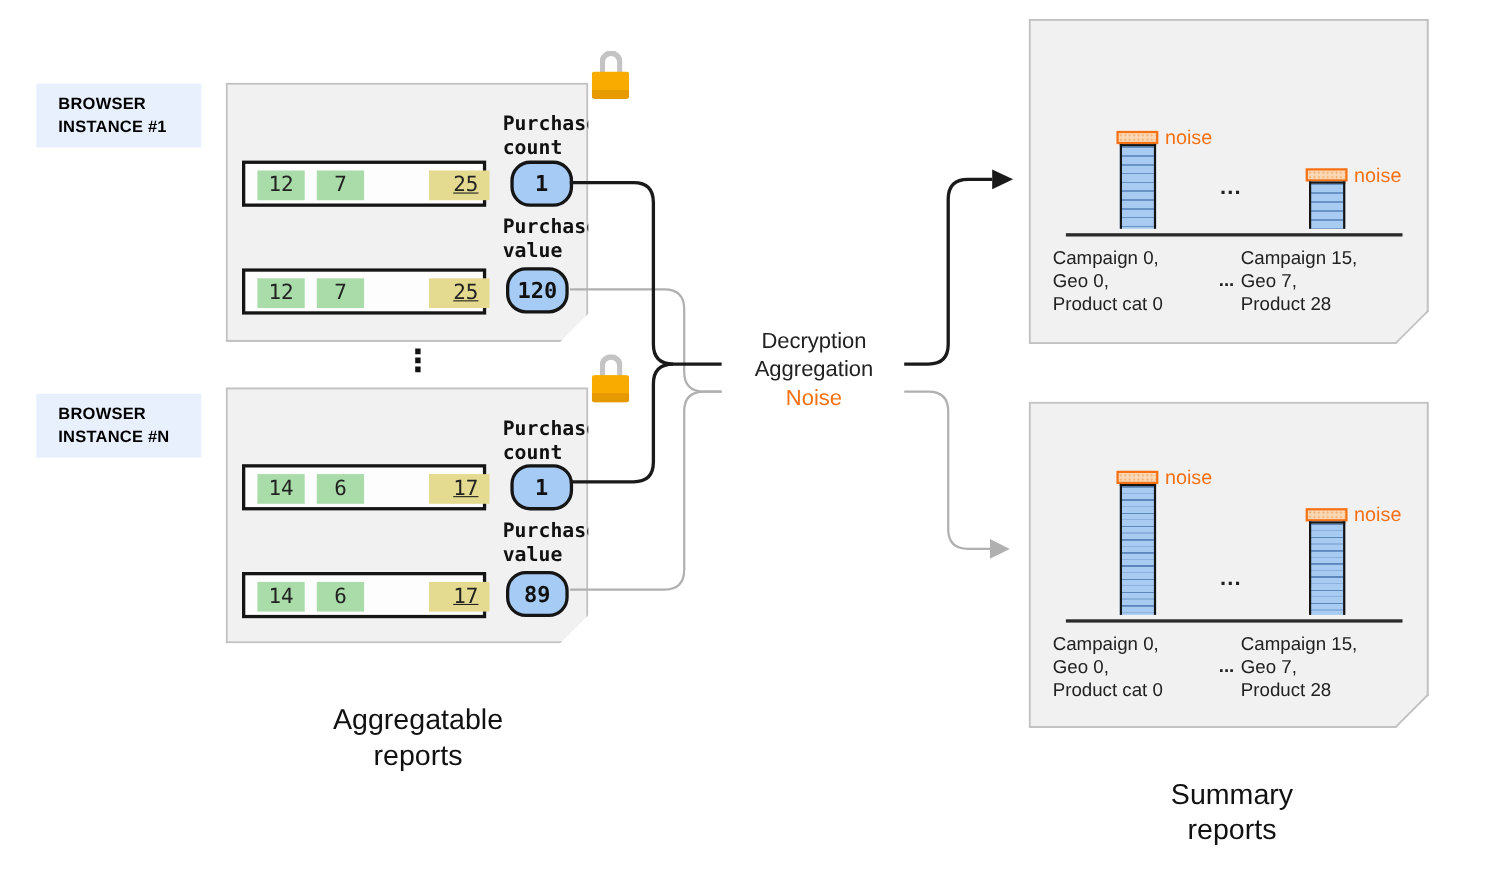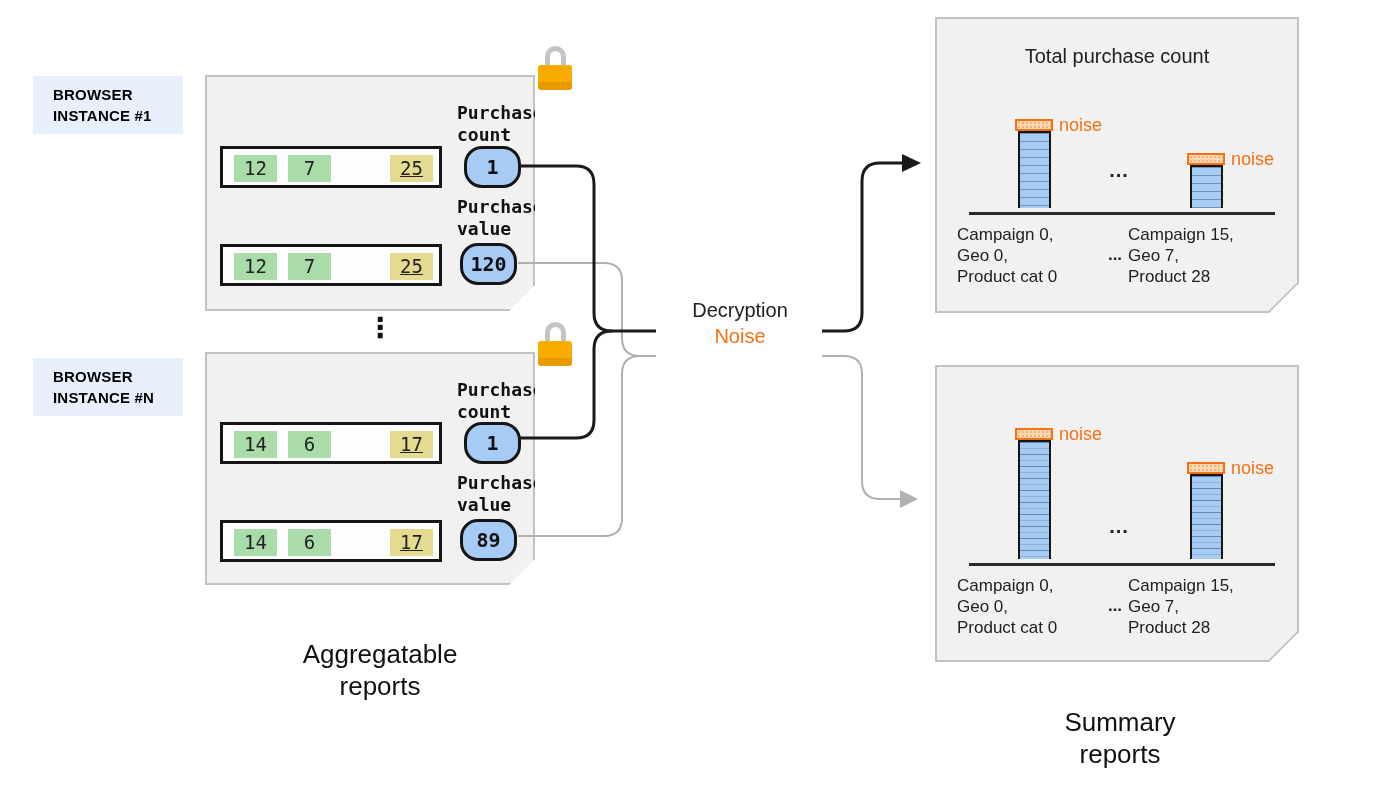--- a/index.html
+++ b/index.html
@@ -18,21 +18,21 @@
   .card .fold{position:absolute;left:320px;top:223px;width:38px;height:2px;background:#C2C2C2;
     transform:rotate(-45deg);}
   .metric-label{position:absolute;font-family:"DejaVu Sans Mono",monospace;font-weight:bold;
     font-size:18px;line-height:22px;color:#111;white-space:pre-line;}
   .row-box{position:absolute;left:13px;width:222px;height:42px;background:#FDFDFD;
     border:3px solid #151515;box-sizing:border-box;}
   .cell{position:absolute;top:6px;width:43px;height:27px;font-family:"DejaVu Sans Mono",monospace;
     font-size:19px;line-height:27px;text-align:center;color:#222;}
   .cell.green{background:#A9DCA9;}
   .cell.yellow{background:#E5DB90;}
-  .cell.u{text-decoration:underline;}
+  .cell.u{text-decoration:underline;padding-left:12px;}
   .metric-circle{position:absolute;width:57px;height:42px;background:#A6CCF5;border:3px solid #151515;
     border-radius:18px;box-sizing:border-box;text-align:center;line-height:37px;
     font-family:"DejaVu Sans Mono",monospace;font-weight:bold;font-size:20px;color:#111;}
 
   
   .lock{position:absolute;width:34px;}
   .lock .shackle{width:21px;height:20px;border:5px solid #C4C4C4;border-bottom:none;
     border-radius:11px 11px 0 0;margin:0 auto;box-sizing:border-box;}
   .lock .lock-body{width:34px;height:25px;background:#F9AB00;border-radius:3px;margin-top:-1px;
     background-image:linear-gradient(to bottom,rgba(0,0,0,0) 66%,rgba(190,115,0,.30) 66%);}
@@ -129,26 +129,26 @@
     </div>
     <div class="metric-circle" style="left:253px;top:165px">89</div>
   </div>
   <div class="lock" style="left:538px;top:322px">
     <div class="shackle"></div>
       <div class="lock-body"></div>
   </div>
 
   <div class="process">
     <div>Decryption</div>
+    <div>Aggregation</div>
     <div class="noise-line">Noise</div>
   </div>
 
   <div class="summary-box" style="top:17px;height:296px">
     <div class="fold"></div>
-    <div class="box-title">Total purchase count</div>
     <div class="axis" style="top:193px"></div>
     <div class="bar-group" style="left:78px;bottom:103px">
       <div class="noise-tag">noise</div>
       <div class="noise-cap" style="height: 12px;"></div>
       <div class="bar-fill" style="height: 77px;"></div>
     </div>
     <div class="bars-dots" style="top:140px">...</div>
     <div class="bar-group" style="left:250px;bottom:103px">
       <div class="noise-tag">noise</div>
       <div class="noise-cap" style="height: 12px;"></div>

